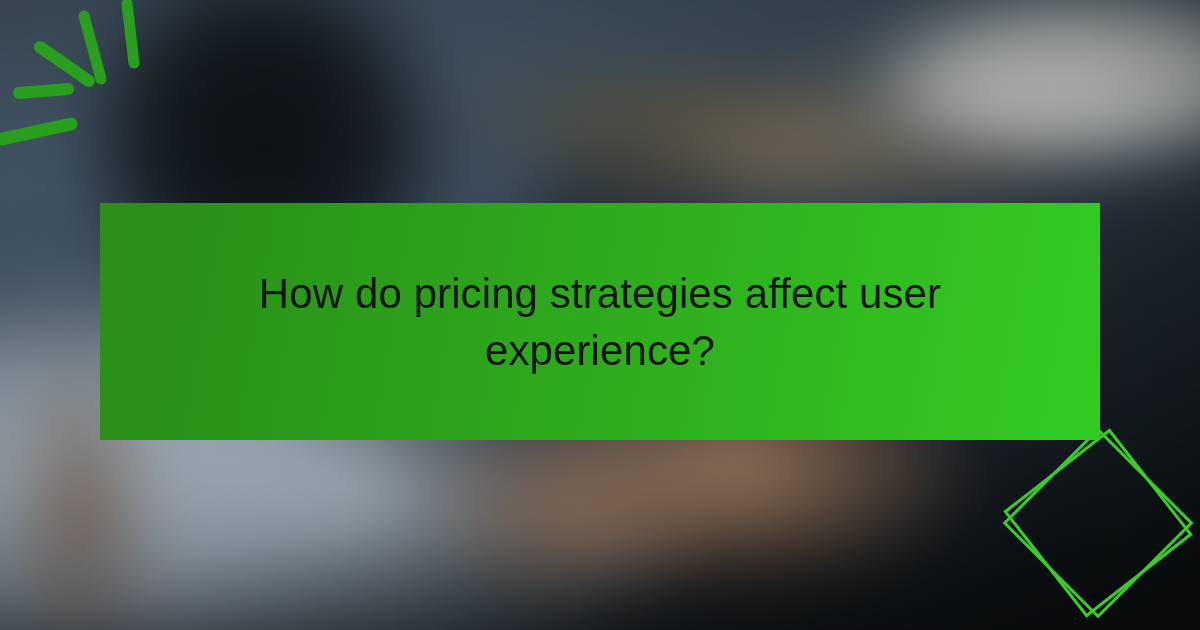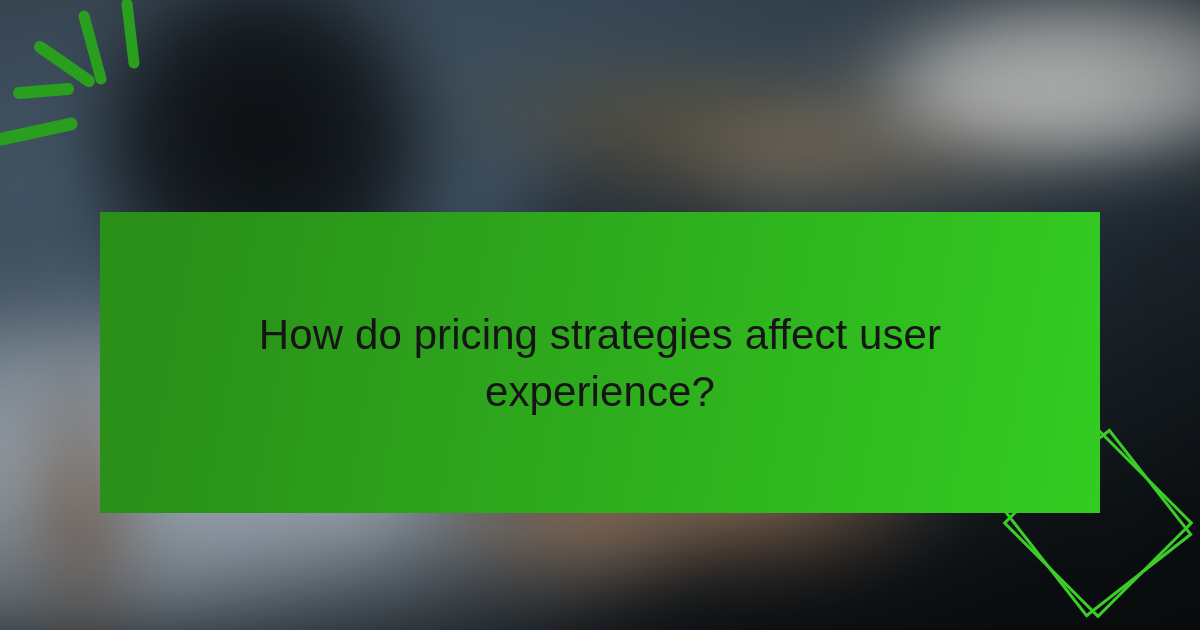--- a/index.html
+++ b/index.html
@@ -120,17 +120,17 @@
     </g>
   </svg>
 
   <svg class="squares" viewBox="0 0 225 215" aria-hidden="true">
     <g stroke="#3ccc2a" stroke-width="3" fill="none">
       <rect x="57" y="42" width="132" height="132" transform="rotate(45 123 108)"></rect>
       <rect x="57" y="42" width="132" height="132" transform="rotate(52 123 108)"></rect>
     </g>
   </svg>
 
-  <div class="banner" style="left: 100px; top: 212px; width: 1000px; height: 301px; background: linear-gradient(100deg, rgb(42, 144, 25) 0%, rgb(42, 144, 25) 8%, rgb(51, 204, 34) 100%);">
+  <div class="banner" style="left: 100px; top: 203px; width: 1000px; height: 237px; background: linear-gradient(100deg, rgb(42, 144, 25) 0%, rgb(42, 144, 25) 8%, rgb(51, 204, 34) 100%);">
     <h1 class="banner-title" style="color: rgb(21, 21, 21);">How do pricing strategies affect user experience?</h1>
   </div>
 
 </div>
 
 </body></html>

